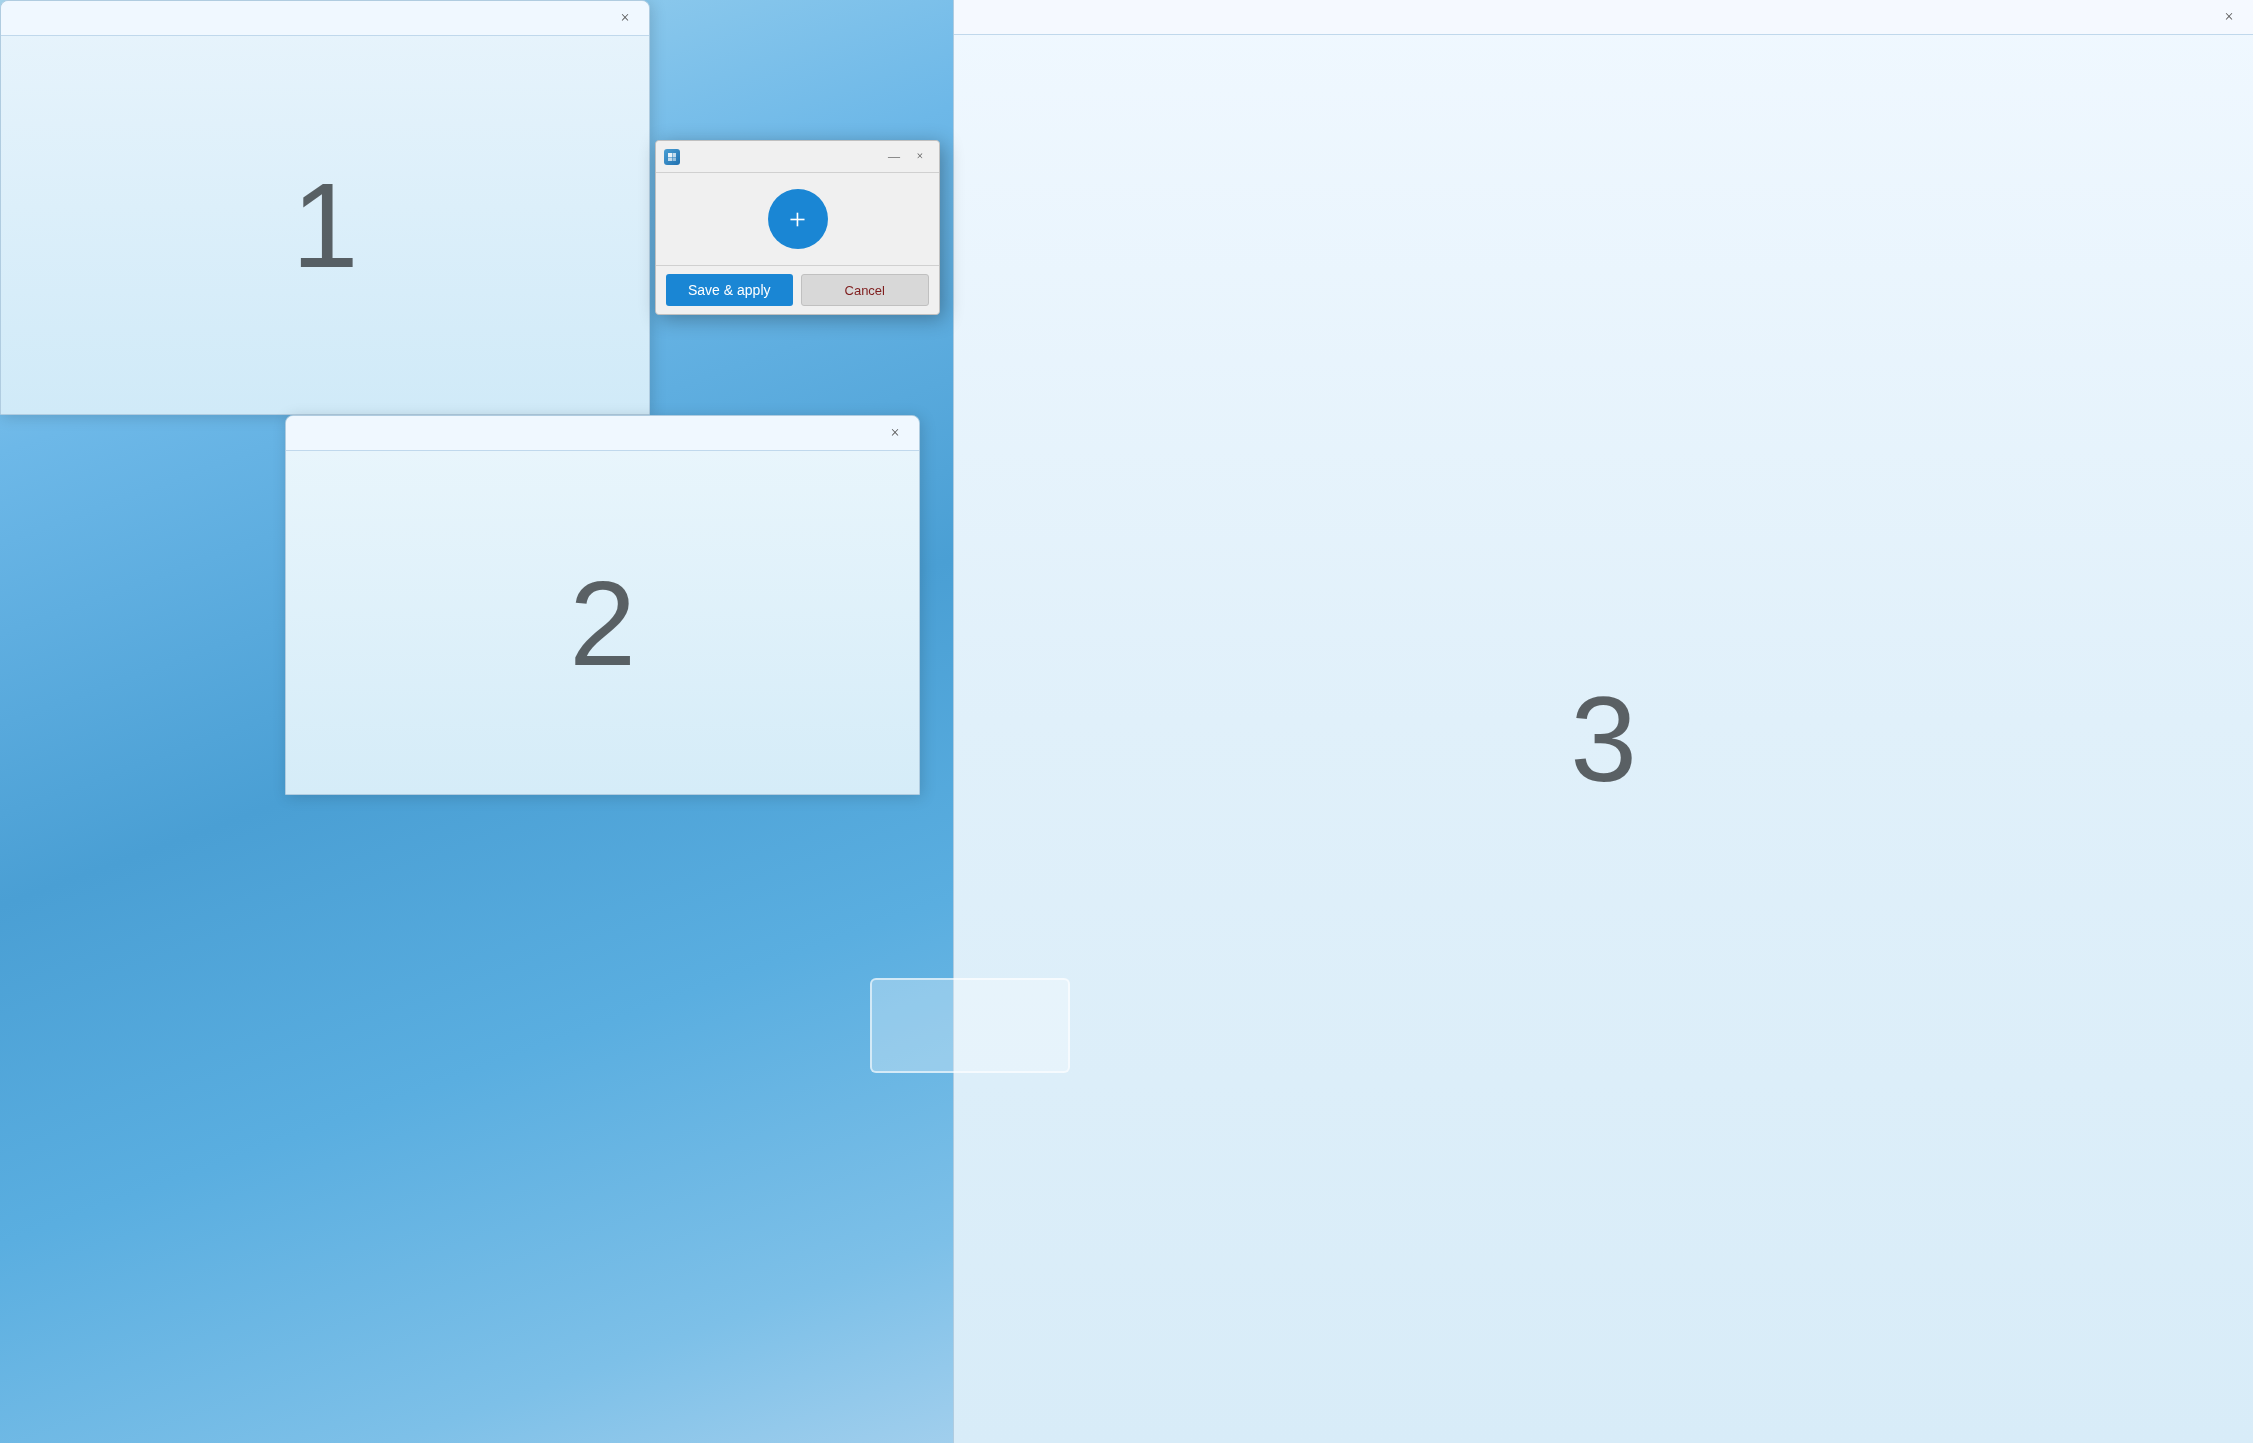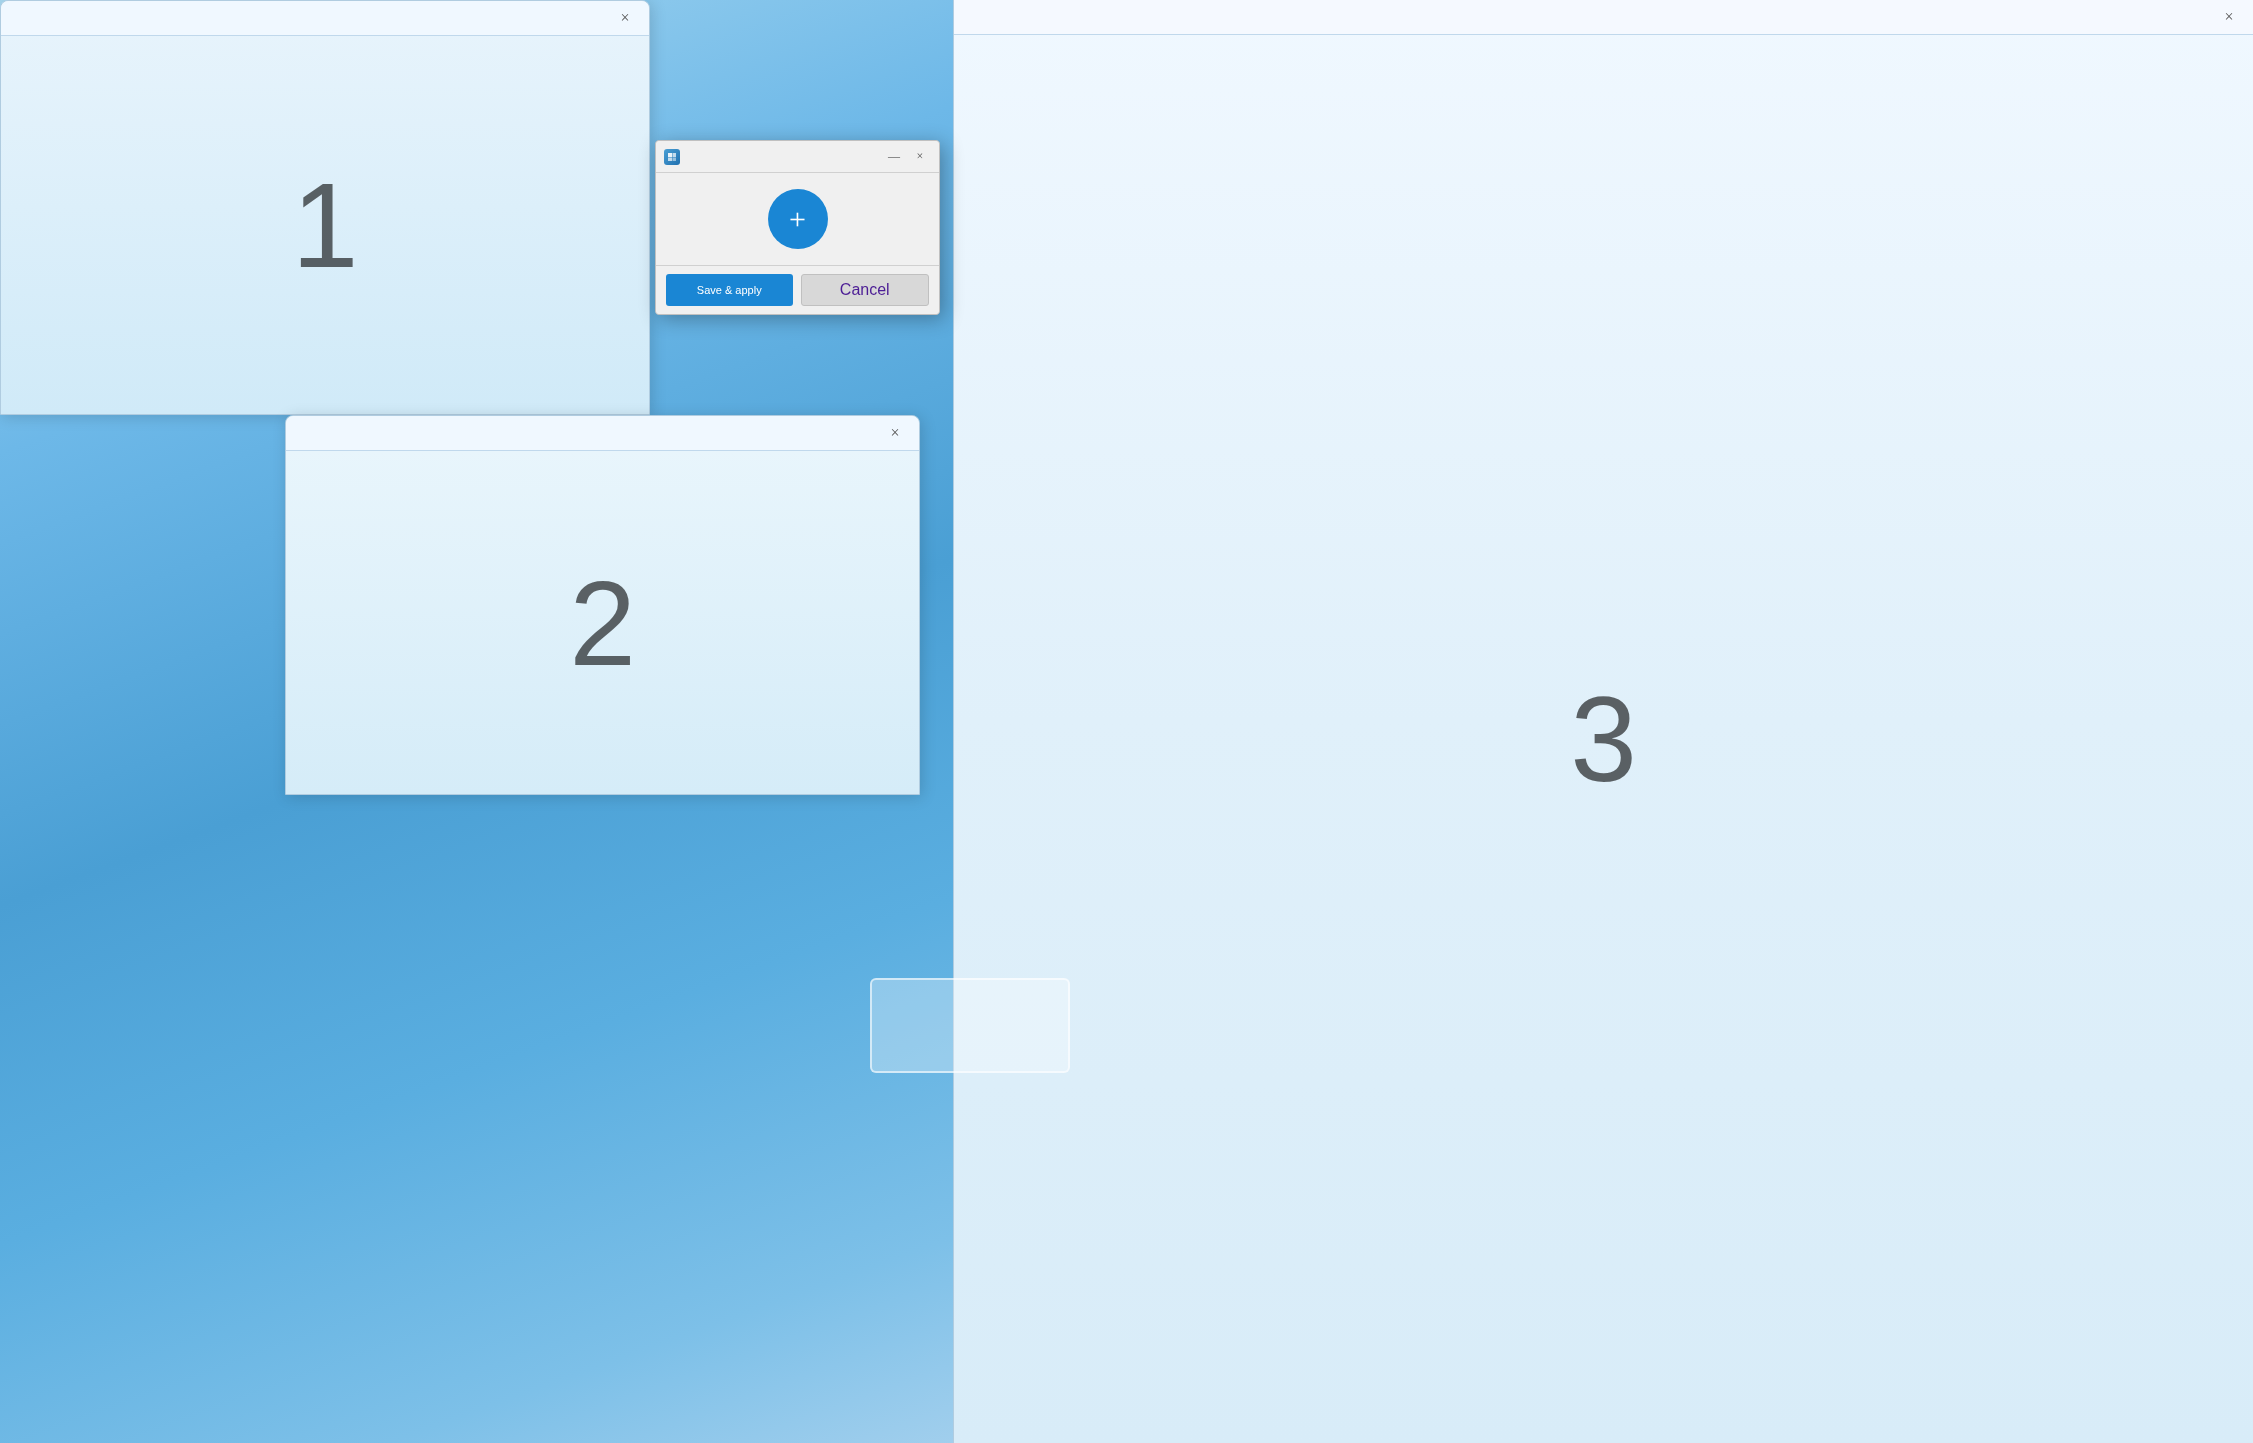--- a/index.html
+++ b/index.html
@@ -252,33 +252,33 @@
     }
 
     .btn-save-apply {
       flex: 1;
       height: 32px;
       background: #1a86d4;
       color: white;
       border: none;
       border-radius: 3px;
       cursor: pointer;
-      font-size: 11px;
+      font-size: 14px;
       font-family: 'Segoe UI', Arial, sans-serif;
     }
 
     .btn-cancel {
       flex: 1;
       height: 32px;
       background: #d8d8d8;
-      color: #4c1d95;
+      color: #7f1d1d;
       border: 1px solid #c0c0c0;
       border-radius: 3px;
       cursor: pointer;
-      font-size: 16px;
+      font-size: 13px;
       font-family: 'Segoe UI', Arial, sans-serif;
     }
 
     
     .recycle-svg {
       width: 38px;
       height: 38px;
     }
 
     .ms-edge-svg {

